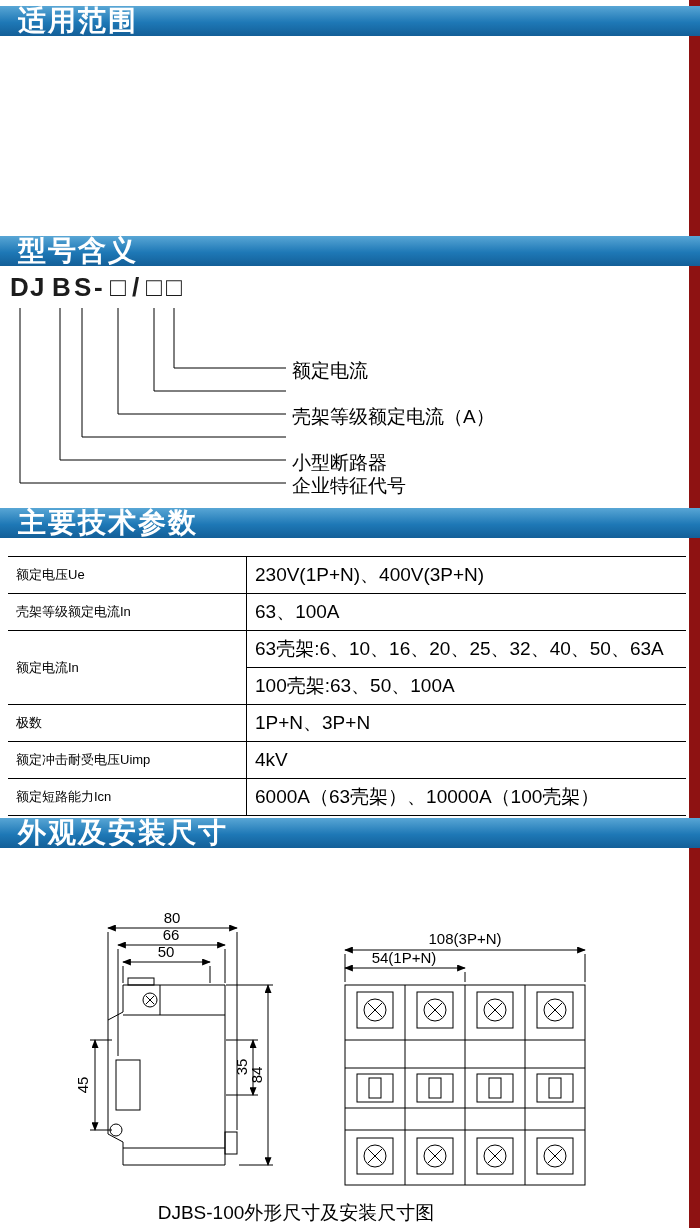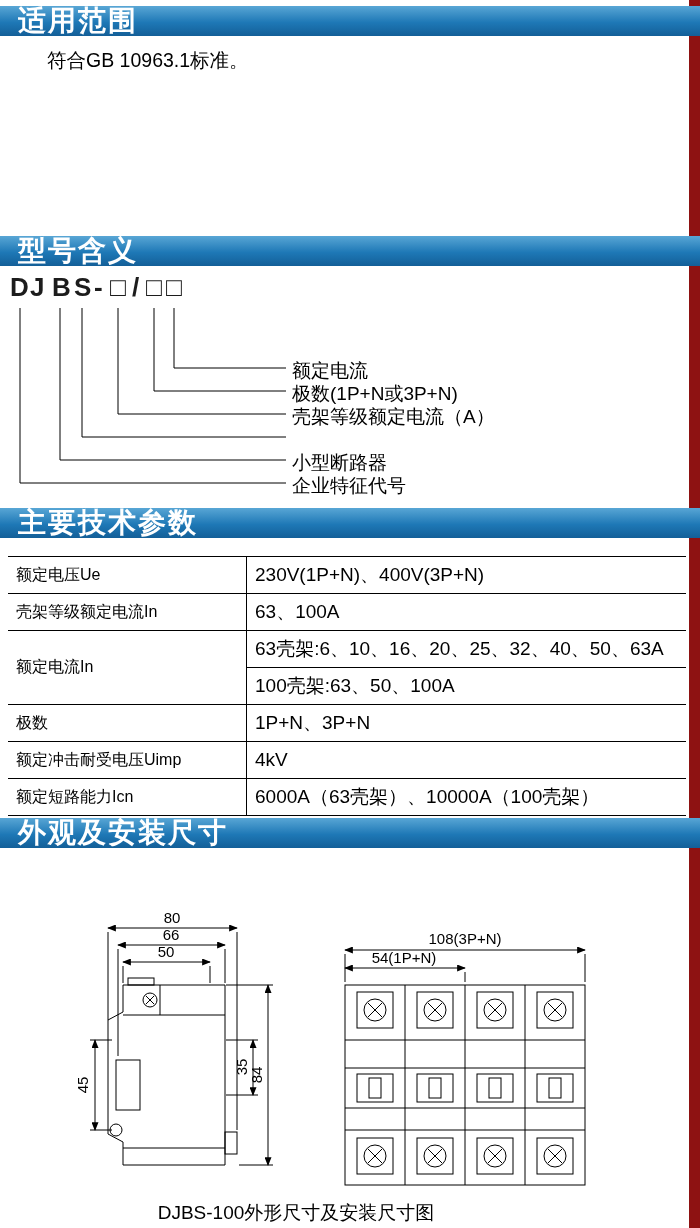--- a/index.html
+++ b/index.html
@@ -10,37 +10,36 @@
     background:linear-gradient(180deg,#58a6d5 0%,#1e78b6 55%,#135f98 100%);
     color:#fff;font-size:28px;font-weight:bold;line-height:30px;padding-left:18px;letter-spacing:2px;}
   .scope-text{position:absolute;left:8px;top:46px;width:678px;font-size:19.5px;line-height:29px;text-align:justify;}
   .scope-text p{text-indent:2em;margin:0;}
   .model-area{position:absolute;left:0;top:272px;width:688px;height:232px;}
   .model-char{position:absolute;top:0;font-size:26px;font-weight:bold;color:#1c1c1c;}
   .model-label{position:absolute;left:292px;font-size:19px;white-space:nowrap;}
   .model-lines{position:absolute;left:0;top:36px;}
   .params-table{position:absolute;left:8px;top:556px;width:678px;border-collapse:collapse;font-size:19px;}
   .params-table td{border-top:1px solid #000;border-bottom:1px solid #000;height:32px;padding:2px 8px;vertical-align:middle;}
-  .params-table td.pname{border-right:1px solid #000;width:222px;font-size:16px;}
+  .params-table td.pname{border-right:1px solid #000;width:222px;font-size:13px;}
   .params-table td.pval{}
   .drawings{position:absolute;left:0;top:880px;}
   .caption{position:absolute;left:0;top:1200px;width:592px;text-align:center;font-size:19px;font-weight:normal;}
   svg text{font-family:"Liberation Sans",sans-serif;font-size:15px;fill:#000;stroke:none;}
 </style>
 </head>
 <body>
 
 <div class="page">
   <div class="red-stripe"></div>
 
   <div class="section-bar" style="top:6px">
     <span>适用范围</span>
   </div>
   <div class="scope-text">
-    <p>符合GB 10963.1标准。</p>
   </div>
 
   <div class="section-bar" style="top:236px">
     <span>型号含义</span>
   </div>
   <div class="model-area">
     <span class="model-char" style="left:10px">D</span>
     <span class="model-char" style="left:30px">J</span>
     <span class="model-char" style="left:52px">B</span>
     <span class="model-char" style="left:74px">S</span>
@@ -55,21 +54,20 @@
         <path d="M174,0 V60  H286"></path>
         <path d="M154,0 V83  H286"></path>
         <path d="M118,0 V106 H286"></path>
         <path d="M82,0  V129 H286"></path>
         <path d="M60,0  V152 H286"></path>
         <path d="M20,0  V175 H286"></path>
       </g>
     </svg>
 
     <div class="model-label" style="top:86px">额定电流</div>
-    <div class="model-label" style="top:109px">极数(1P+N或3P+N)</div>
     <div class="model-label" style="top:132px">壳架等级额定电流（A）</div>
     <div class="model-label" style="top:178px">小型断路器</div>
     <div class="model-label" style="top:201px">企业特征代号</div>
   </div>
 
   <div class="section-bar" style="top:508px">
     <span>主要技术参数</span>
   </div>
   <table class="params-table">
     <tbody>

